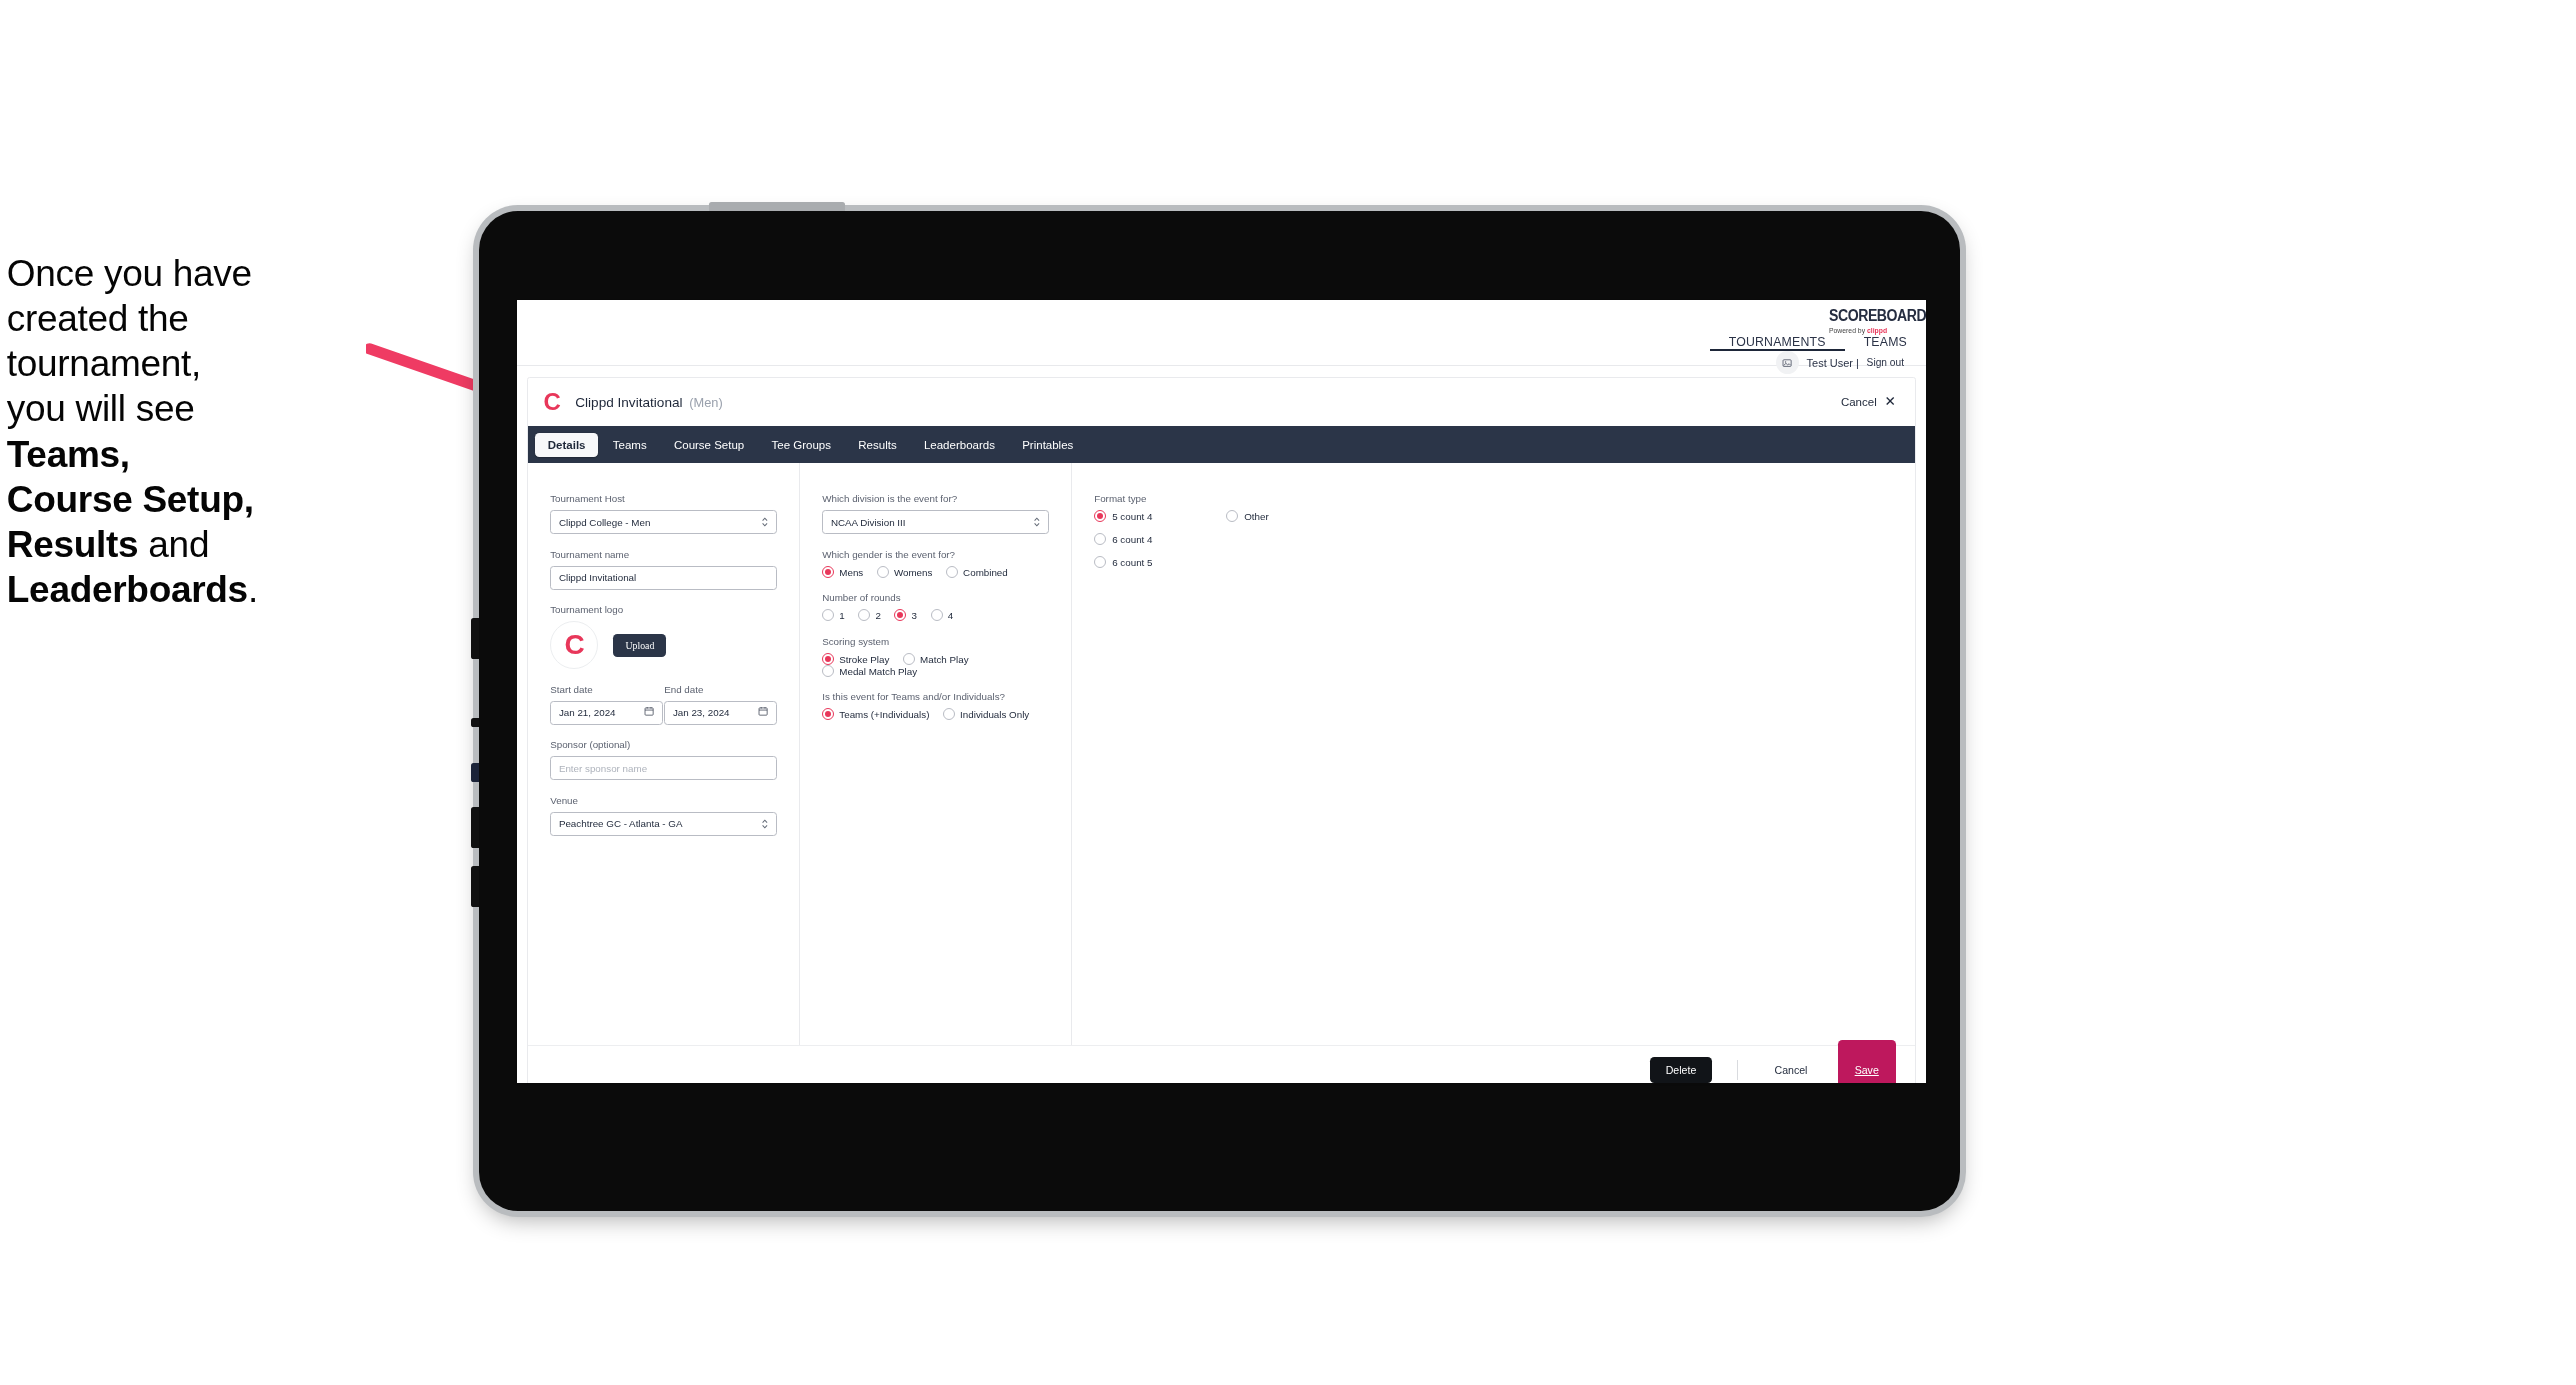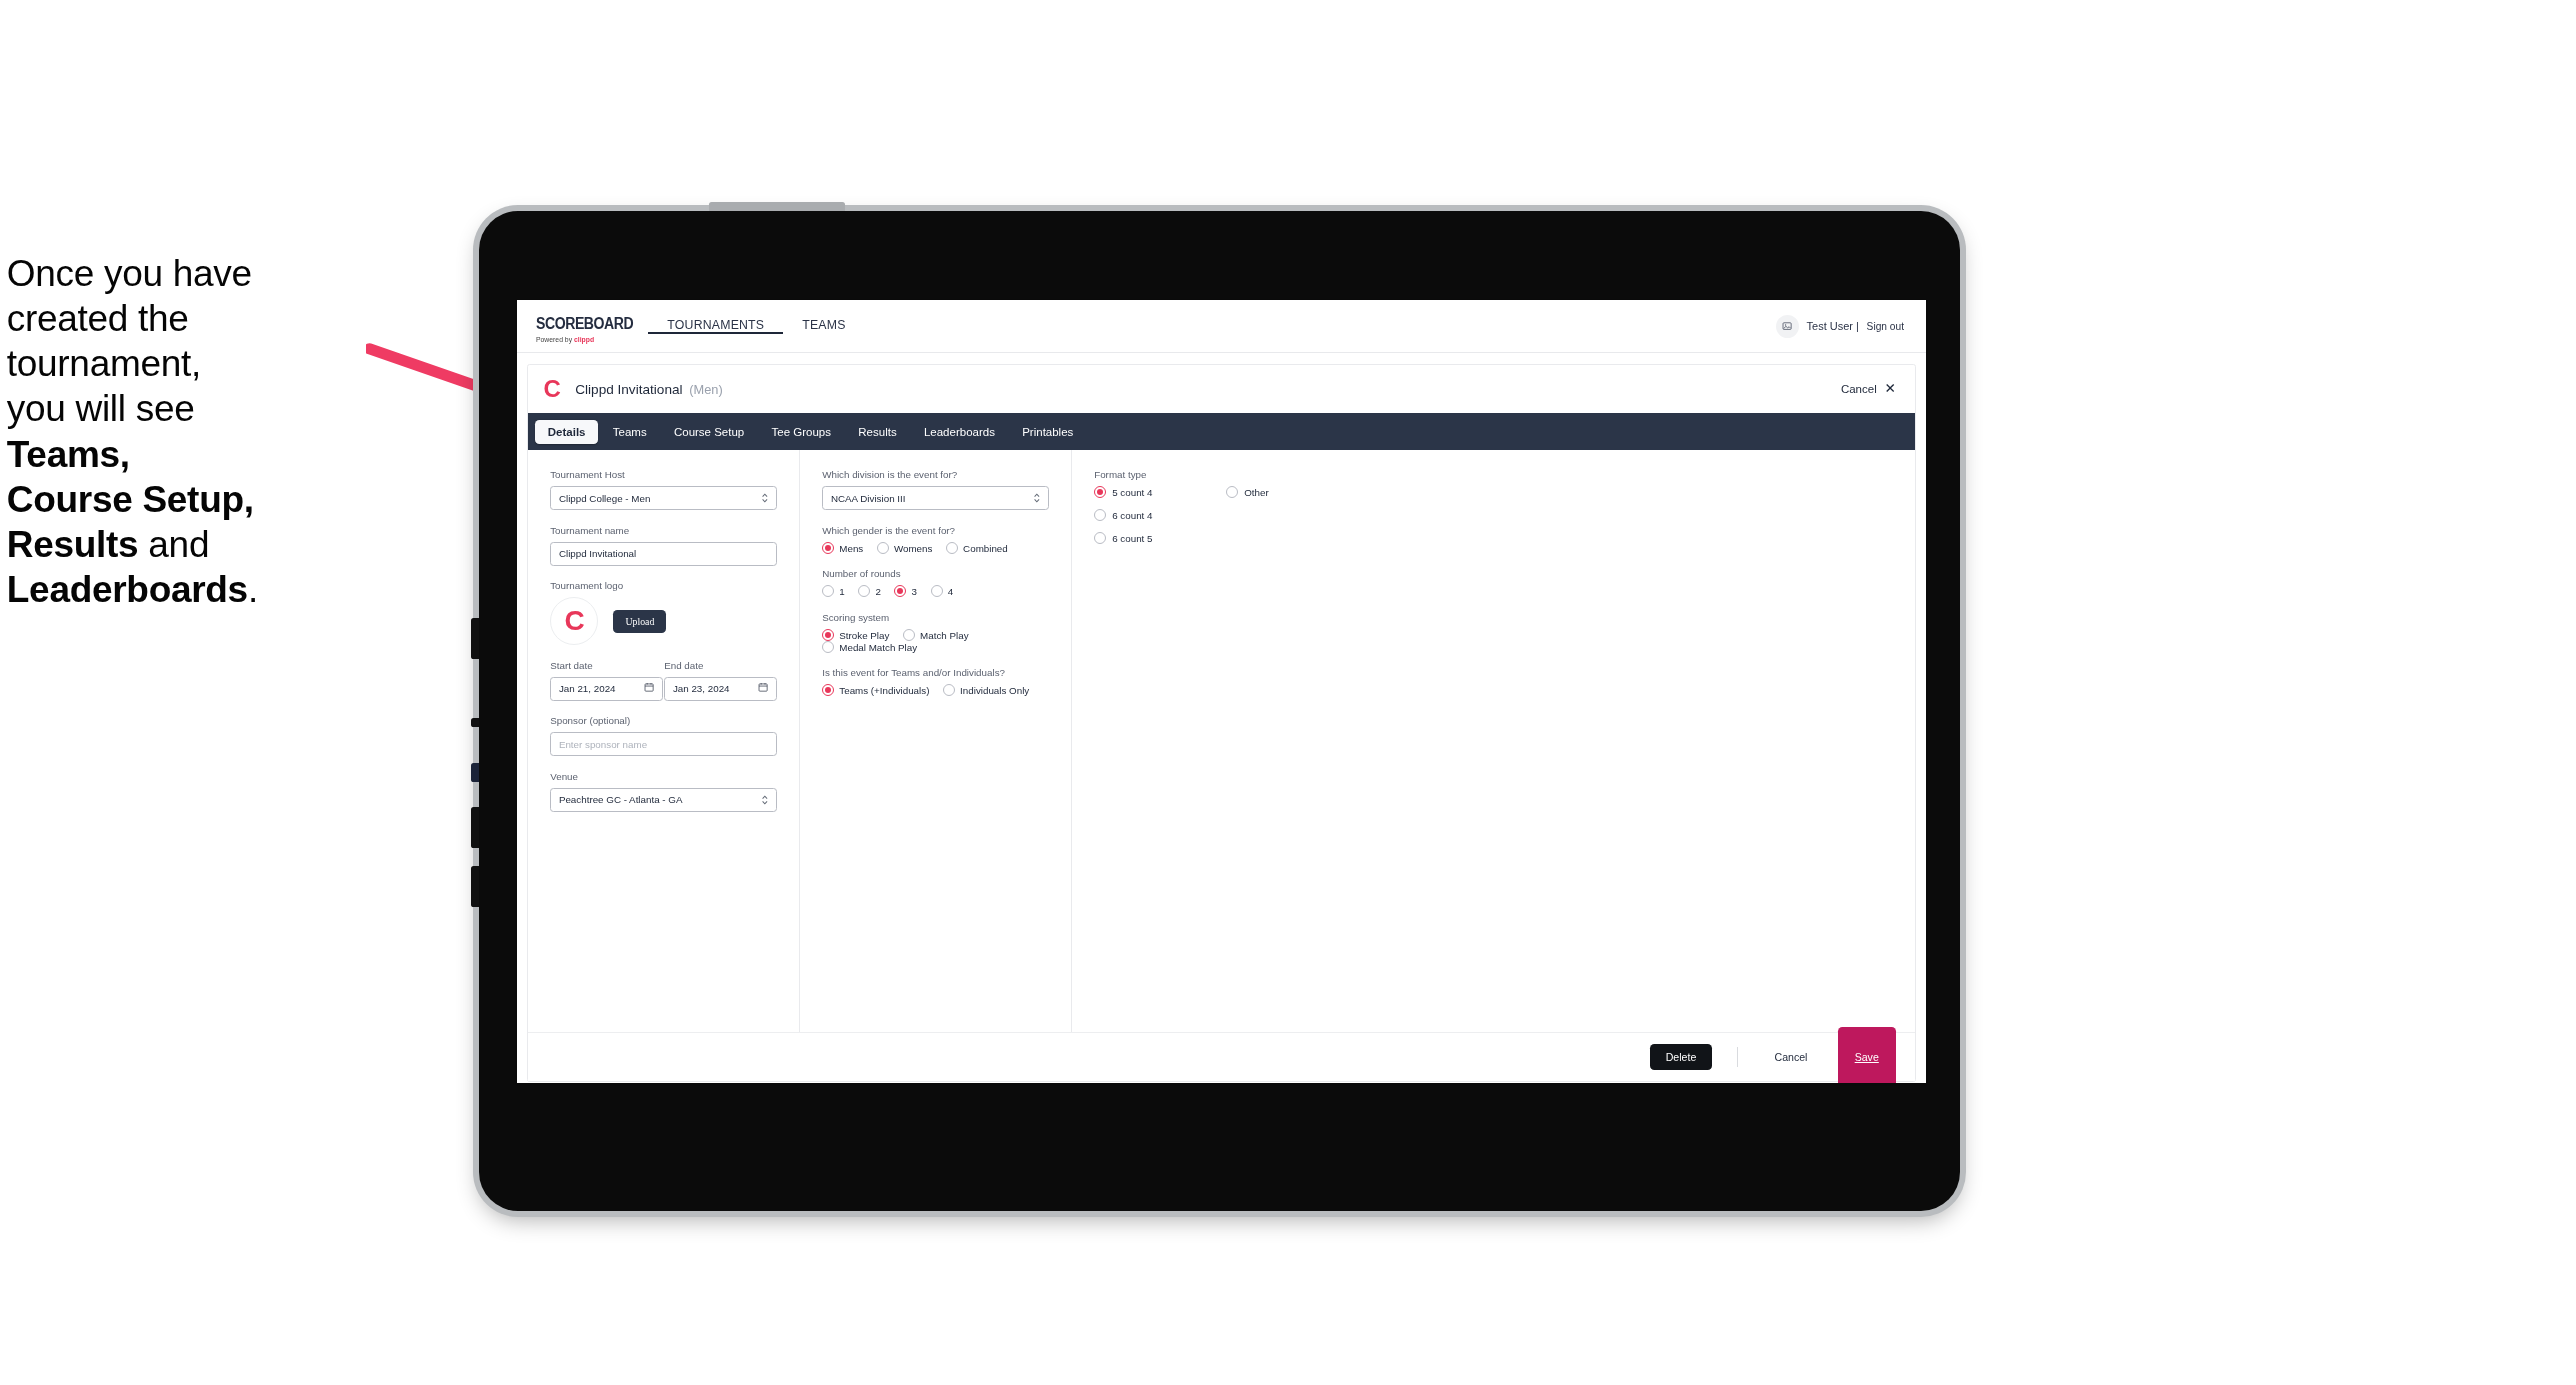--- a/index.html
+++ b/index.html
@@ -46,22 +46,22 @@
   #screen {
     position: absolute; left: 38px; top: 89px;
     width: 1409px; height: 783px;
     background: #ffffff;
     overflow: hidden;
     box-shadow: 0 0.9px 2.6px rgba(0,0,0,.08);
   }
 
   
   .appbar {
-    height: 53px; background:#fff; border-bottom:0.9px solid #e8e9ec;
-    display:flex; align-items:center; position:relative;
+    height: 66px; background:#fff; border-bottom:0.9px solid #e8e9ec;
+    display:flex; align-items:flex-end; position:relative;flex-direction:column;
   }
   .brand { padding: 6.8px 0 0 19px; width: 116px; display:flex; flex-direction:column; justify-content:center; }
   .brand-name {
     font-family:"Liberation Sans", sans-serif; font-weight:700; font-size:16px;
     letter-spacing:-0.5px; color:#252d40; transform: scaleX(0.88); transform-origin:left center;
   }
   .brand-sub { font-size:7.2px; color:#444; margin-top:1.7px; transform: scaleX(0.95); transform-origin:left center;}
   .brand-sub .pink { color:#e8375a; font-weight:700; }
   .navtabs { display:flex; align-items:stretch; margin-left:15.3px; }
   .navtab {
@@ -100,21 +100,21 @@
   .tabstrip {
     background:#2b3548; height:37px; display:flex; align-items:center; padding:0 6.8px; gap:1.7px;
   }
   .tab {
     font-size:11.5px; color:#ffffff; padding:6px 12.8px; border-radius:4.3px; cursor:pointer; white-space:nowrap;
   }
   .tab.active { background:#f7f8fa; color:#1e2739; font-weight:700; box-shadow:0 0.9px 1.7px rgba(0,0,0,.28); }
 
   
   .body { flex:1; display:flex; background:#fff; }
-  .col { padding: 19px 22px 0 22px; }
+  .col { padding: 30px 22px 0 22px; }
   .col1 { width: 272px; border-right:0.9px solid #e9eaed; }
   .col2 { width: 272px; border-right:0.9px solid #e9eaed; }
   .col3 { flex:1; }
 
   .flabel { font-size:9.8px; color:#5c6270; margin-bottom:6px; }
   .fgap { height: 14.5px; }
 
   .fieldbox {
     height: 24px; border:0.9px solid #b9bcc4; border-radius:3.4px; background:#fff;
     display:flex; align-items:center; padding:0 7.7px; font-size:9.8px; color:#1e2739;

